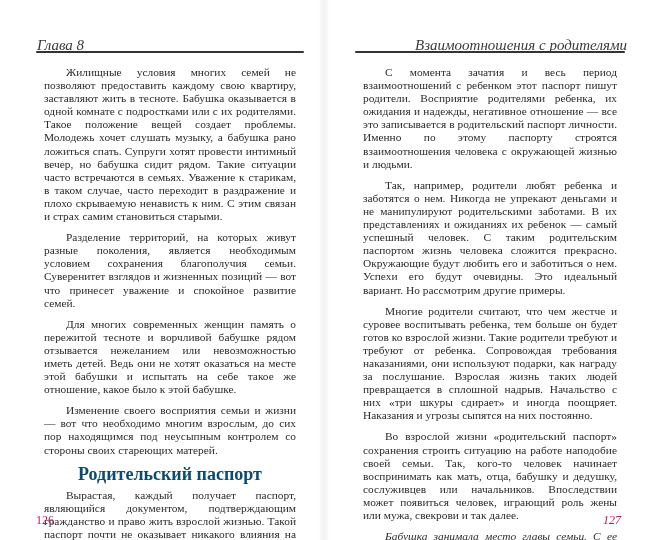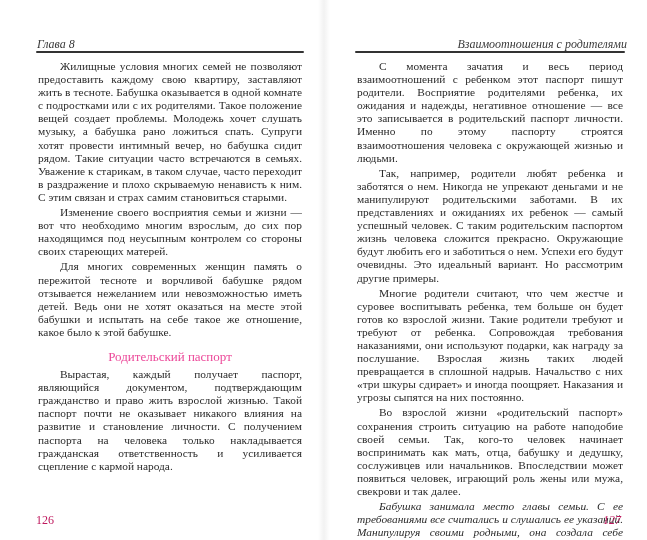--- a/index.html
+++ b/index.html
@@ -16,61 +16,62 @@
     background: #ffffff;
   }
   .page.left { left: 0; width: 323px; }
   .page.right { left: 335px; width: 323px; }
   .gutter {
     position: absolute; left: 318px; top: 0; width: 12px; height: 540px;
     background: linear-gradient(to right, rgba(0,0,0,0) 0%, rgba(0,0,0,0.05) 50%, rgba(0,0,0,0) 100%);
   }
   .running-head {
     position: absolute; top: 37px;
-    font-style: italic; font-size: 12px; color: #3a3a3a;
+    font-style: italic; font-size: 15px; color: #3a3a3a;
   }
   .left .running-head { left: 37px; }
   .right .running-head { right: 31px; }
   .head-rule {
     position: absolute; top: 51px; height: 2px; background: #333;
     border-radius: 1px;
   }
   .left .head-rule { left: 36px; width: 268px; }
   .right .head-rule { left: 20px; width: 270px; }
   .text {
     position: absolute; top: 58px;
     font-size: 11.4px; line-height: 13.1px; text-align: justify;
     color: #2b2b2b;
   }
   .left .text { left: 36px; width: 268px; }
   .right .text { left: 20px; width: 270px; }
-  .text p { margin: 2px; text-indent: 22px; hyphens: auto; }
+  .text p { margin: 8px; text-indent: 22px; hyphens: auto; }
   .text p.it { font-style: italic; }
   .section-title {
-    font-weight: normal; font-size: 13px; text-align: center;
-    margin: 11px 0 5px 0; text-indent: 0; color: #ec4899;
+    font-weight: bold; font-size: 18px; text-align: center;
+    margin: 11px 0 5px 0; text-indent: 0; color: #0c4a6e;
   }
   .folio {
     position: absolute; top: 485px; font-size: 12px; color: #be185d; margin-top: 28px;
   }
   .left .folio { left: 36px; }
   .right .folio { left: 268px; font-style: italic; }
 </style>
 </head>
 <body>
 
 <div class="spread">
 
   <div class="page left">
     <div class="running-head">Глава 8</div>
     <div class="head-rule"></div>
     <div class="text">
       <p>Жилищные условия многих семей не позволяют предоставить каждому свою квартиру, заставляют жить в тесноте. Бабушка оказывается в одной комнате с подростками или с их родителями. Такое положение вещей создает проблемы. Молодежь хочет слушать музыку, а бабушка рано ложиться спать. Супруги хотят провести интимный вечер, но бабушка сидит рядом. Такие ситуации часто встречаются в семьях. Уважение к старикам, в таком случае, часто переходит в раздражение и плохо скрываемую ненависть к ним. С этим связан и страх самим становиться старыми.</p>
+      <p>Разделение территорий, на которых живут разные поколения, является необходимым условием сохранения благополучия семьи. Суверенитет взглядов и жизненных позиций — вот что принесет уважение и спокойное развитие семей.</p>
+      <p>Для многих современных женщин память о пережитой тесноте и ворчливой бабушке рядом отзывается нежеланием или невозможностью иметь детей. Ведь они не хотят оказаться на месте этой бабушки и испытать на себе такое же отношение, какое было к этой бабушке.</p>
       <p>Изменение своего восприятия семьи и жизни — вот что необходимо многим взрослым, до сих пор находящимся под неусыпным контролем со стороны своих стареющих матерей.</p>
-      <p>Для многих современных женщин память о пережитой тесноте и ворчливой бабушке рядом отзывается нежеланием или невозможностью иметь детей. Ведь они не хотят оказаться на месте этой бабушки и испытать на себе такое же отношение, какое было к этой бабушке.</p>
       <div class="section-title">Родительский паспорт</div>
       <p>Вырастая, каждый получает паспорт, являющийся документом, подтверждающим гражданство и право жить взрослой жизнью. Такой паспорт почти не оказывает никакого влияния на развитие и становление личности. С получением паспорта на человека только накладывается гражданская ответственность и усиливается сцепление с кармой народа.</p>
 
     </div>
     <div class="folio">126</div>
   </div>
 
   <div class="gutter"></div>
 
   <div class="page right">

